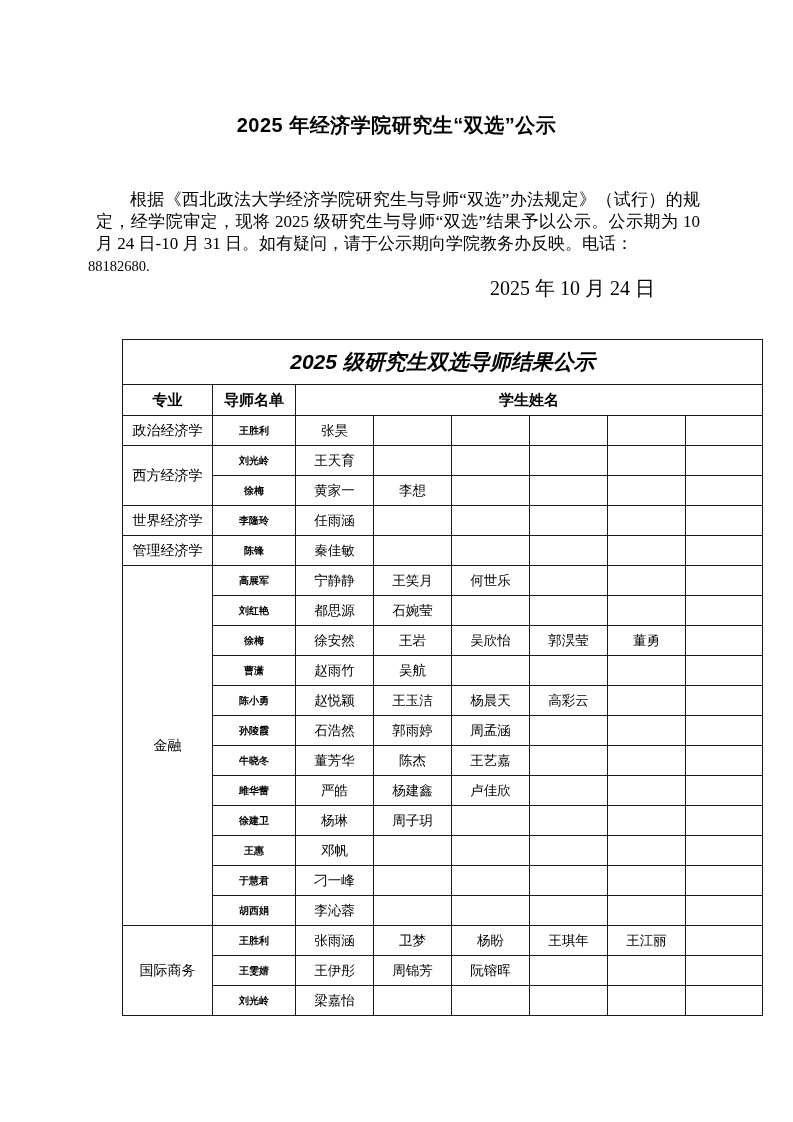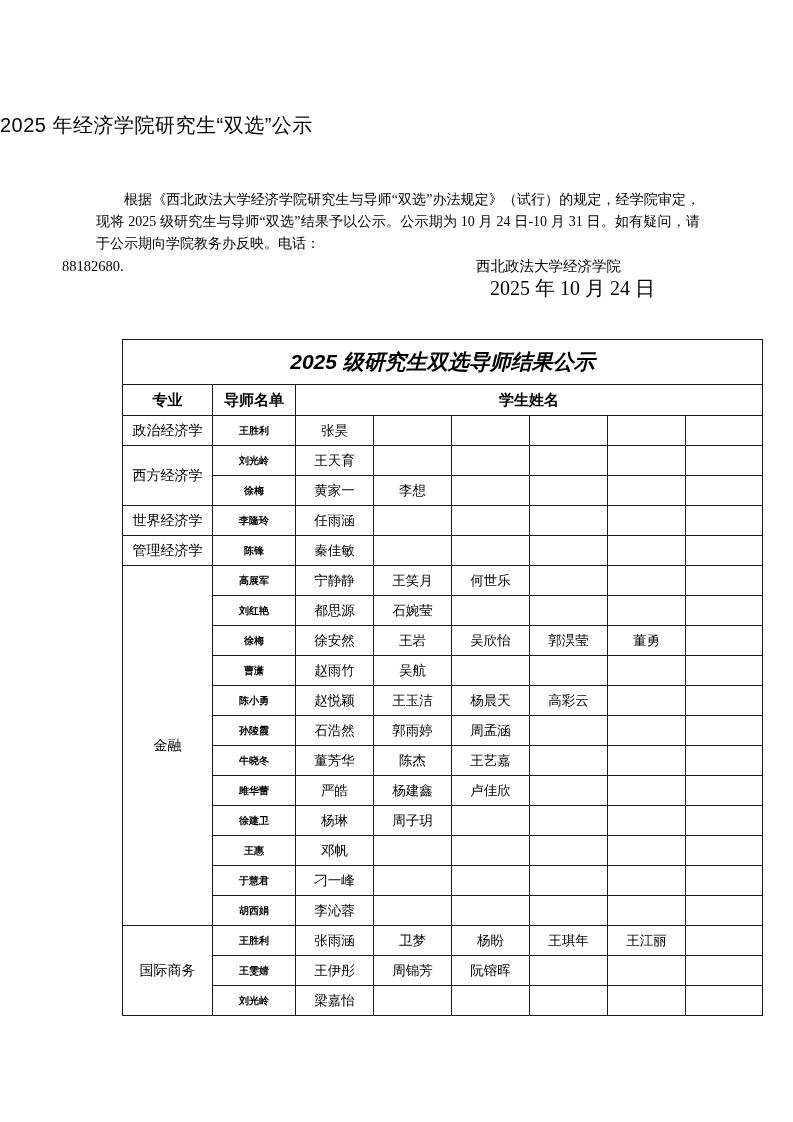--- a/index.html
+++ b/index.html
@@ -10,39 +10,39 @@
   body {
     width: 793px;
     height: 1122px;
     position: relative;
     font-family: "Liberation Serif", serif;
     color: #000000;
     overflow: hidden;
   }
   .doc-title {
     padding-top: 112px;
-    text-align: left;
-    font-family: "Liberation Sans", sans-serif;
-    font-weight: normal;
+    text-align: center;
+    font-family: "Liberation Sans", sans-serif;
+    font-weight: bold;
     font-size: 20px;
     letter-spacing: 0.5px;
   }
   .body-text {
     width: 604px;
     margin: 50px auto 0 96px;
-    font-size: 14px;
+    font-size: 17px;
     line-height: 22px;
     text-align: justify;
   }
   .body-text .para {
     text-indent: 2em;
   }
   .sign-line {
     width: 604px;
-    margin-left: 62px;
+    margin-left: 88px;
     font-size: 14.5px;
     line-height: 22px;
     display: flex;
     justify-content: space-between;
     padding-right: 0;
     box-sizing: border-box;
   }
   .sign-line .org {
     padding-right: 45px;
   }
@@ -104,21 +104,20 @@
 </head>
 <body>
 
 <div class="doc-title">2025 年经济学院研究生“双选”公示</div>
 
 <div class="body-text">
   <div class="para">根据《西北政法大学经济学院研究生与导师“双选”办法规定》（试行）的规定，经学院审定，现将 2025 级研究生与导师“双选”结果予以公示。公示期为 10 月 24 日-10 月 31 日。如有疑问，请于公示期向学院教务办反映。电话：</div>
 </div>
 <div class="sign-line">
   <span>88182680.</span>
-  <span class="org">西北政法大学经济学院</span>
 </div>
 <div class="date-line">2025 年 10 月 24 日</div>
 
 <table class="results">
   <colgroup>
     <col style="width: 90px">
     <col style="width: 83px">
     <col style="width: 78px">
     <col style="width: 78px">
     <col style="width: 78px">

